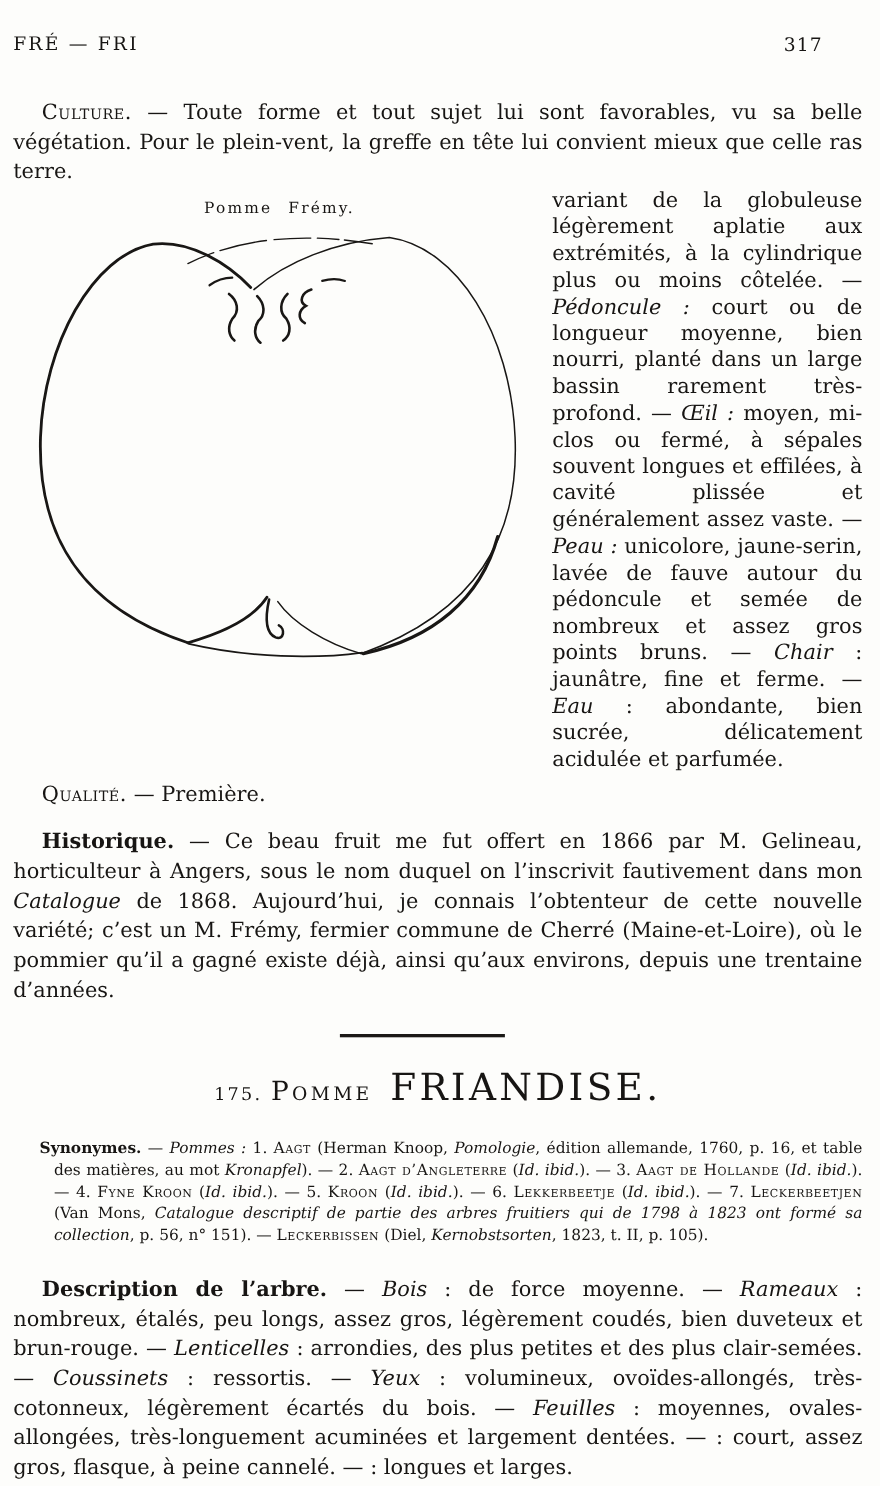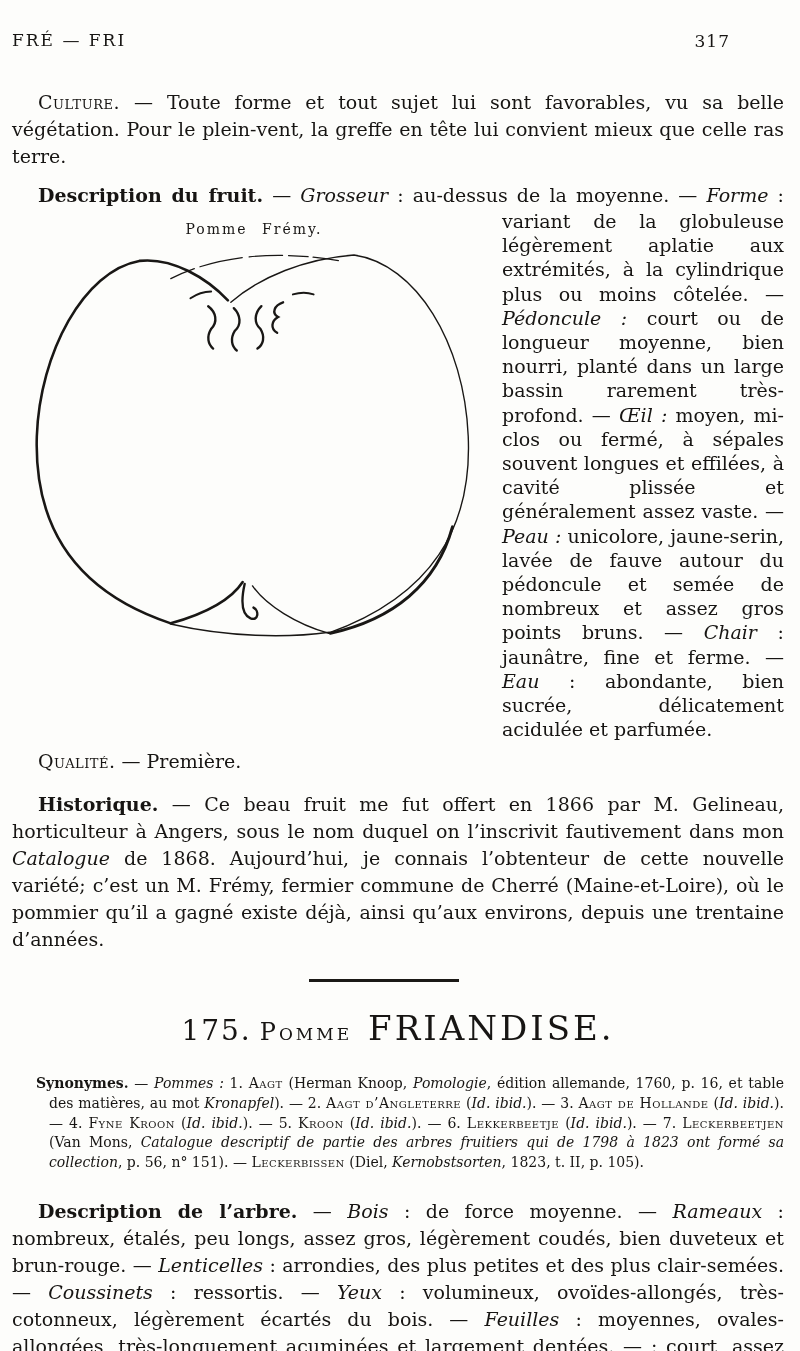--- a/index.html
+++ b/index.html
@@ -7,21 +7,21 @@
   body {
     width: 800px; height: 1351px; overflow: hidden;
     background: #fdfdfb; color: #171513;
     font-family: "DejaVu Serif", "Liberation Serif", serif;
   }
   .page { width: 800px; height: 1351px; padding: 30px 16px 0 12px; position: relative; }
 
   
   .running-head { position: relative; text-align: left; font-size: 17px; letter-spacing: 2px; }
   .head-title { display: inline-block; }
-  .page-number { position: absolute; right: 54px; top: 1px; letter-spacing: 1px; }
+  .page-number { position: absolute; right: 36px; top: 1px; letter-spacing: 1px; }
 
   
   .para { margin: 0; font-size: 19px; line-height: 27px; text-align: justify; }
   .indent { text-indent: 26px; }
   .culture { margin-top: 39px; }
   .lead { margin-top: 12px; text-align-last: justify; }
   .hang { padding-left: 26px; text-align: left; }
   .maturite { margin-top: 14px; }
   .qualite { margin-top: 7px; }
   .historique { margin-top: 16px; }
@@ -31,21 +31,21 @@
   .fruit-row { display: flex; align-items: flex-start; }
   .apple-figure { flex: 0 0 484px; width: 484px; margin: 0; }
   .caption { margin-top: 12px; text-align: center; font-size: 14px; letter-spacing: 2px; word-spacing: 8px; }
   .apple-figure svg { display: block; margin: 12px auto 0 auto; }
   .col-right { flex: 1 1 auto; margin: 0; padding-left: 6px; font-size: 19px; line-height: 24.2px;
                text-align: justify; hyphens: auto; -webkit-hyphens: auto; }
 
   
   .divider { width: 150px; border: none; border-top: 3px solid #1b1916; margin: 26px auto 0 auto; position: relative; left: -14px; }
   .section-heading { margin: 26px 0 0 0; text-align: center; font-weight: normal; }
-  .h-num { font-size: 28px; letter-spacing: 2px; margin-right: 8px; }
+  .h-num { font-size: 16px; letter-spacing: 2px; margin-right: 8px; }
   .h-genus { font-size: 24px; font-variant: small-caps; letter-spacing: 3px; margin-right: 16px; }
   .h-name { font-size: 34px; letter-spacing: 3px; text-align: center; }
 
   
   .syn { margin: 26px 0 0 0; font-size: 14px; line-height: 19.6px; text-align: justify;
          padding-left: 37px; text-indent: -13px; }
 
   
   .rt-i { font-style: italic; }
   .rt-b { font-weight: bold; }
@@ -56,21 +56,20 @@
 
 <main class="page">
 
   <header class="running-head">
     <span class="head-title">FRÉ — FRI</span>
     <span class="page-number">317</span>
   </header>
 
   <p class="para indent culture"><span class="rt-sc">Culture.</span> — Toute forme et tout sujet lui sont favorables, vu sa belle végétation. Pour le plein-vent, la greffe en tête lui convient mieux que celle ras terre.</p>
 
-  <p class="para indent lead"><span class="rt-b">Description du fruit.</span> — <span class="rt-i">Grosseur</span> : au-dessus de la moyenne. — <span class="rt-i">Forme</span> :</p>
 
   <div class="fruit-row">
     <figure class="apple-figure">
       <figcaption class="caption">Pomme Frémy.</figcaption>
       <svg width="458" height="402" viewBox="0 0 465 404" aria-hidden="true">
         <g stroke="#191715" fill="none" stroke-linecap="round">
           <path stroke-width="2.6" d="M206,50 C185,28 150,6 116,10 C60,20 15,103 12,188 C9,282 52,346 148,378"></path>
           <path stroke-width="1.4" d="M209,52 C239,26 284,8 334,4 C397,13 446,93 450,188 C454,280 414,350 308,388"></path>
           <path stroke-width="1.2" stroke-dasharray="26 6 44 7 34 6 20 5" d="M148,28 C200,2 262,0 320,10"></path>
           <path stroke-width="2.6" d="M148,378 C180,369 208,356 221,336"></path>

